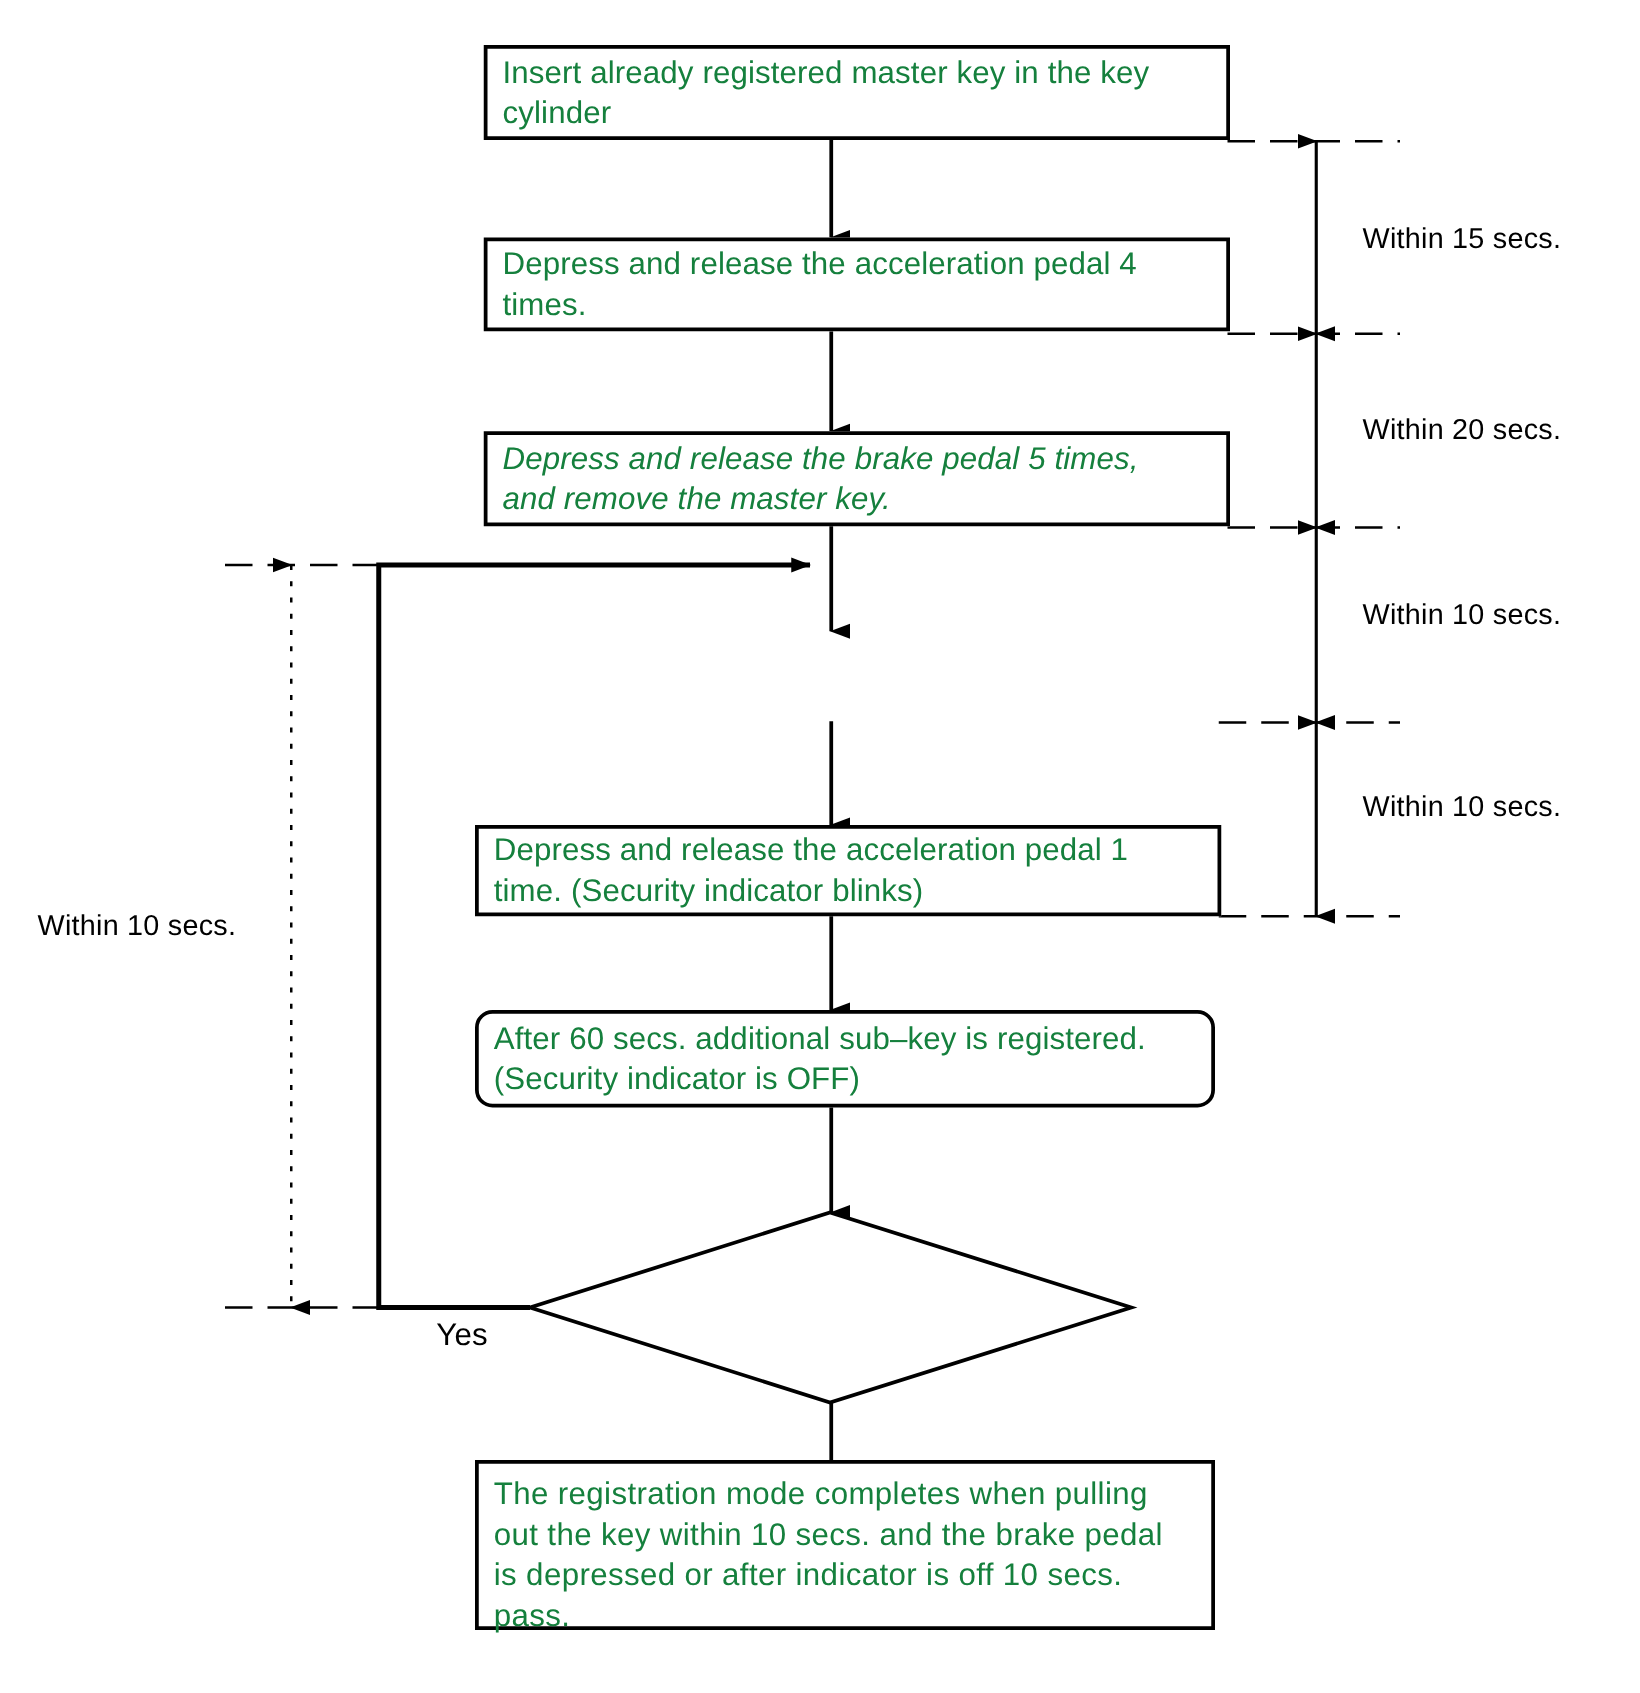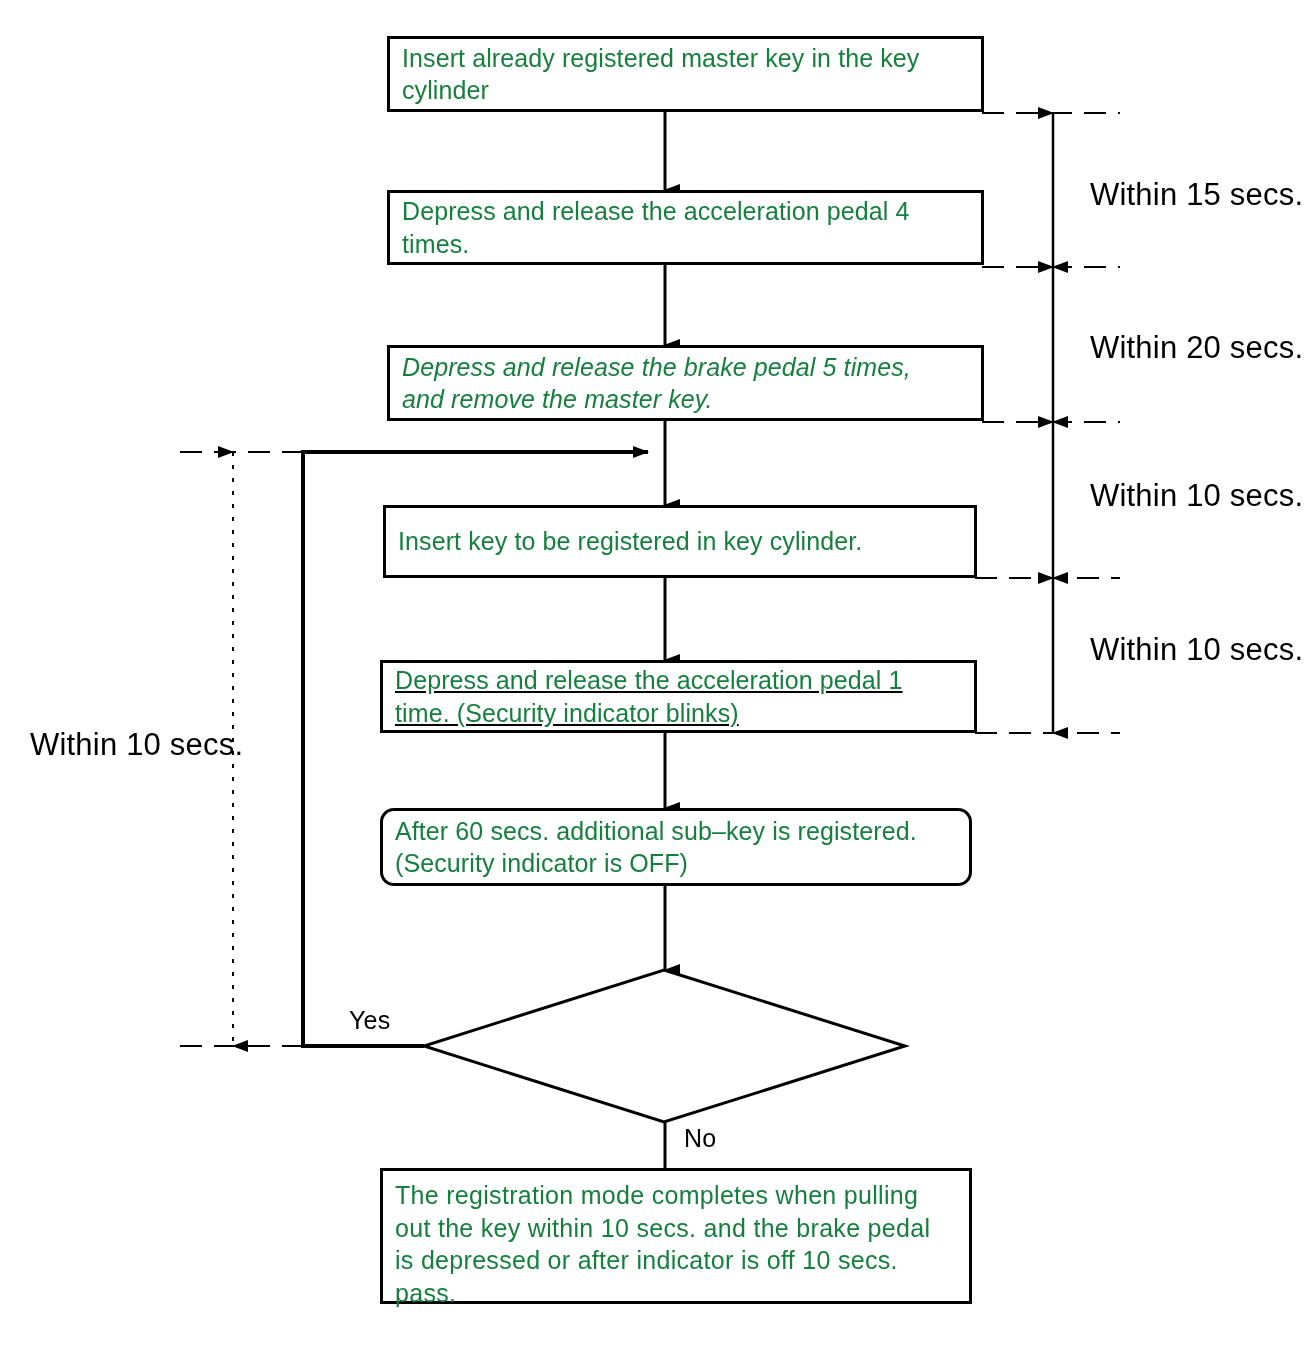--- a/index.html
+++ b/index.html
@@ -47,24 +47,25 @@
     font-size: 25px;
     line-height: 1.28;
     text-align: center;
     white-space: pre-line;
     letter-spacing: 0.6px;
   }
   .edge-label {
     position: absolute;
     font-size: 25px;
     letter-spacing: 0.2px;
+    margin-top: 48px;
   }
   .timing-label {
     position: absolute;
-    font-size: 31px;
+    font-size: 23px;
     letter-spacing: 0.2px;
     white-space: nowrap;
   }
 </style>
 </head>
 <body>
 
 <div id="canvas">
 
   <svg id="flow-svg" viewBox="0 0 1312 1354" xmlns="http://www.w3.org/2000/svg">
@@ -128,25 +129,22 @@
   <div class="proc-box" style="left:387px; top:190px; width:597px; height:75px;">
     <div class="proc-text">Depress and release the acceleration pedal 4
 times.</div>
   </div>
 
   <div class="proc-box" style="left:387px; top:345px; width:597px; height:76px;font-style:italic;">
     <div class="proc-text">Depress and release the brake pedal 5 times,
 and remove the master key.</div>
   </div>
 
-  <div class="proc-box" style="left:383px; top:505px; width:594px; height:73px;">
-    <div class="proc-text">Insert key to be registered in key cylinder.</div>
-  </div>
 
-  <div class="proc-box" style="left:380px; top:660px; width:597px; height:73px;text-decoration:underline;">
+  <div class="proc-box" style="left:380px; top:660px; width:597px; height:73px;">
     <div class="proc-text">Depress and release the acceleration pedal 1
 time. (Security indicator blinks)</div>
   </div>
 
   <div class="proc-box" style="left:380px; top:808px; width:592px; height:78px;border-radius:14px;">
     <div class="proc-text">After 60 secs. additional sub–key is registered.
 (Security indicator is OFF)</div>
   </div>
 
 

